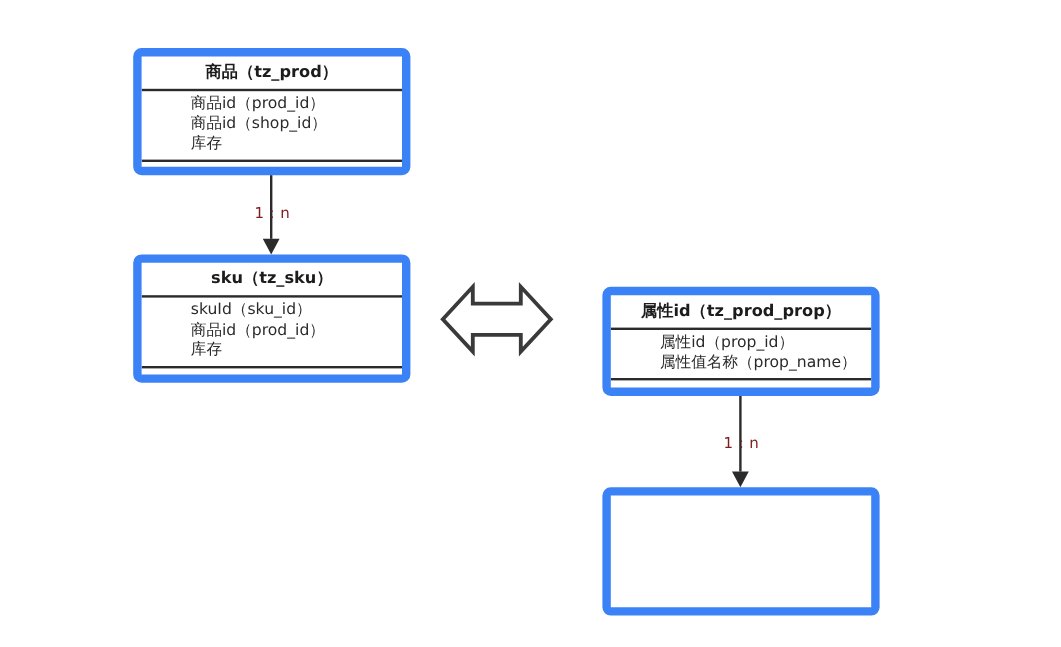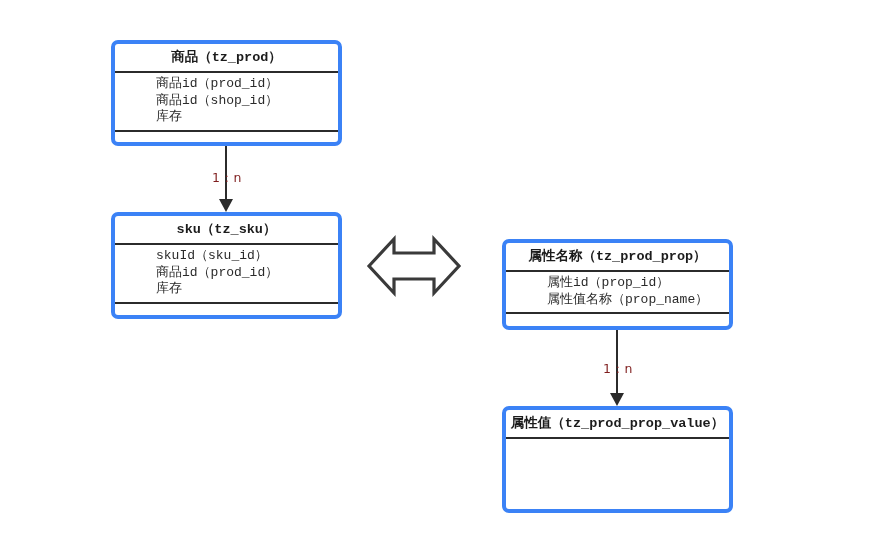--- a/index.html
+++ b/index.html
@@ -16,25 +16,24 @@
   #canvas {
     position: relative;
     width: 884px;
     height: 539px;
   }
 
   
   .entity {
     position: absolute;
     box-sizing: border-box;
-    border: 4px solid #3b82f6;
+    border: 7px solid #3b82f6;
     border-radius: 7px;
     background: #ffffff;
     overflow: hidden;
-    font-family: Liberation Mono, monospace;
   }
   .entity-title {
     box-sizing: border-box;
     height: 29px;
     line-height: 27px;
     text-align: center;
     font-size: 13.5px;
     font-weight: bold;
     color: #1c1c1c;
     border-bottom: 2px solid #2b2b2b;
@@ -121,32 +120,31 @@
     <div class="entity-methods"></div>
   </div>
 
   <div class="bidi-arrow" style="left:366px; top:234px; width:96px; height:64px;">
     <svg width="96" height="64" viewBox="0 0 96 64" xmlns="http://www.w3.org/2000/svg">
       <polygon points="3,32 28,5 28,19 68,19 68,5 93,32 68,59 68,45 28,45 28,59" fill="#ffffff" stroke="#3a3a3a" stroke-width="3.2" stroke-linejoin="miter"></polygon>
     </svg>
   </div>
 
   <div class="entity" style="left:502px; top:239px; width:231px; height:91px;">
-    <div class="entity-title">属性名称（tz_prod_prop）</div>
+    <div class="entity-title">属性id（tz_prod_prop）</div>
     <div class="entity-attrs">
       <div class="attr-row">属性id（prop_id）</div>
       <div class="attr-row">属性值名称（prop_name）</div>
     </div>
     <div class="entity-methods"></div>
   </div>
 
   <div class="connector" style="left:616px; top:330px; width:2px; height:76px;">
     <div class="conn-line" style="height:63px;"></div>
     <div class="conn-arrow" style="top:63px;"></div>
     <div class="conn-label" style="left:-13px; top:31px;">1：n</div>
   </div>
 
   <div class="entity" style="left:502px; top:406px; width:231px; height:107px;">
-    <div class="entity-title">属性值（tz_prod_prop_value）</div>
     <div class="entity-methods"></div>
   </div>
 
 </div>
 
 </body></html>

